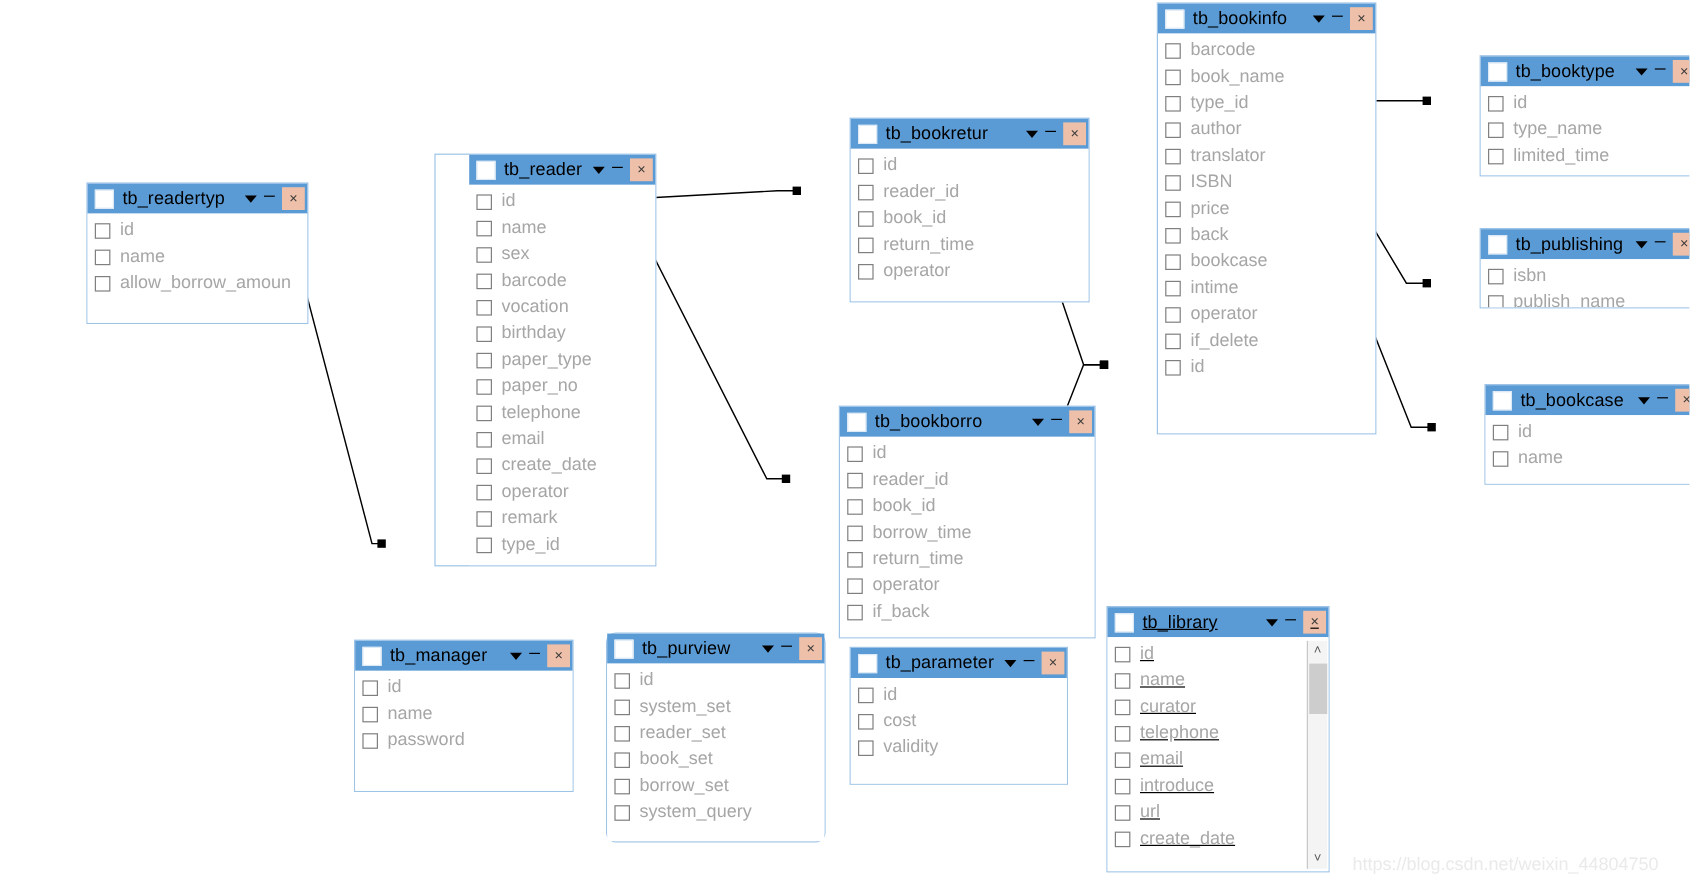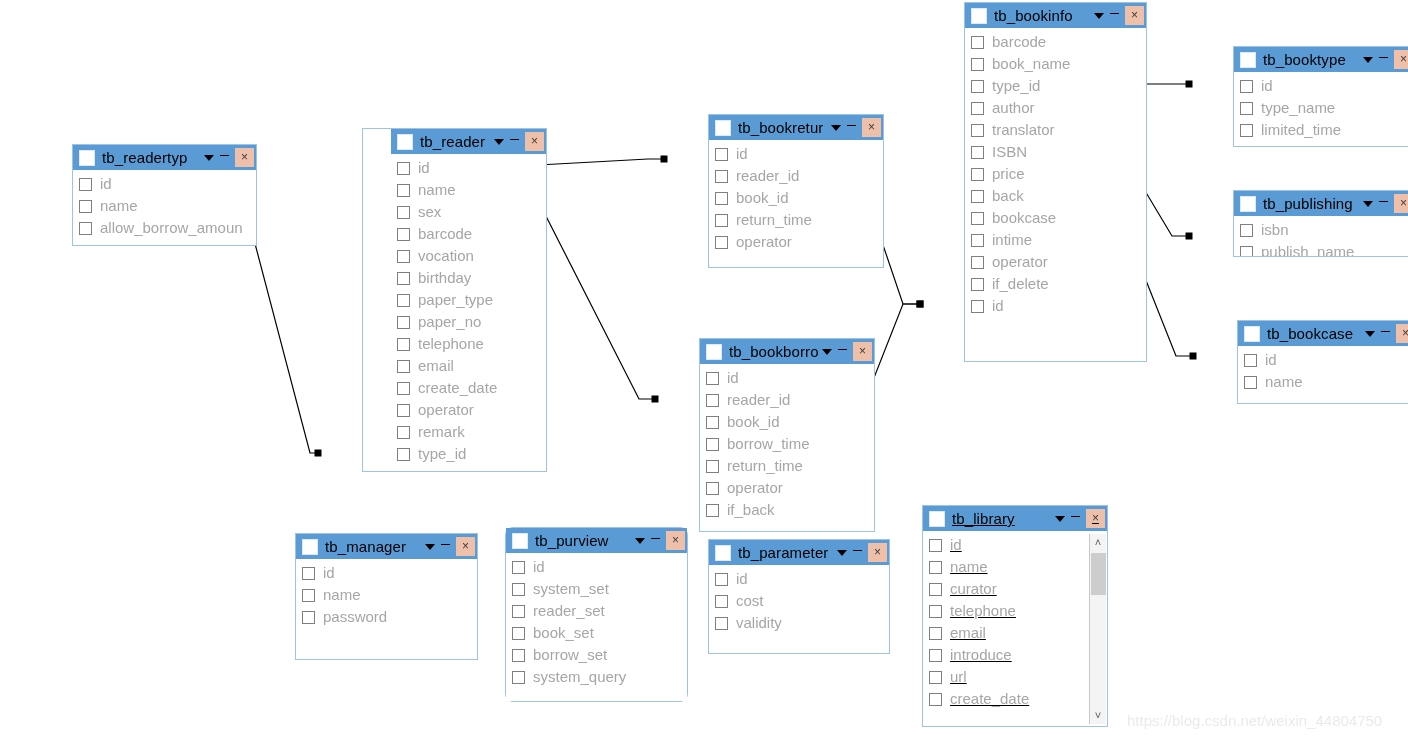--- a/index.html
+++ b/index.html
@@ -224,21 +224,21 @@
         <rect x="1185.5" y="232.5" width="7" height="7" fill="#000000"></rect>
       </g>
       <g>
         <polyline points="1103,215 1120,215 1176,356 1193,356" fill="none" stroke="#000000" stroke-width="1.2"></polyline>
         <rect x="1099.5" y="211.5" width="7" height="7" fill="#000000"></rect>
         <rect x="1189.5" y="352.5" width="7" height="7" fill="#000000"></rect>
       </g>
     </svg>
 
   <div id="tables-root">
-      <div class="table-window" style="left: 28px; top: 144px; width: 185px; height: 102px;">
+      <div class="table-window" style="left: 28px; top: 152px; width: 185px; height: 118px;">
         <div class="tw-titlebar">
           <span class="tw-title-check"></span>
           <span class="tw-title-text">tb_readertyp</span>
           <span class="tw-ctrls">
             <span class="tw-caret"></span>
             <span class="tw-min"></span>
             <span class="tw-close">×</span>
           </span>
         </div>
         <div class="tw-body">
@@ -318,21 +318,21 @@
           <div class="tw-field">
             <span class="tw-field-check"></span>
             <span class="tw-field-label">remark</span>
           </div>
           <div class="tw-field">
             <span class="tw-field-check"></span>
             <span class="tw-field-label">type_id</span>
           </div>
         </div>
       </div>
-      <div class="table-window" style="left: 664px; top: 114px; width: 176px; height: 154px;">
+      <div class="table-window" style="left: 664px; top: 98px; width: 200px; height: 154px;">
         <div class="tw-titlebar">
           <span class="tw-title-check"></span>
           <span class="tw-title-text">tb_bookretur</span>
           <span class="tw-ctrls">
             <span class="tw-caret"></span>
             <span class="tw-min"></span>
             <span class="tw-close">×</span>
           </span>
         </div>
         <div class="tw-body">
@@ -351,21 +351,21 @@
           <div class="tw-field">
             <span class="tw-field-check"></span>
             <span class="tw-field-label">return_time</span>
           </div>
           <div class="tw-field">
             <span class="tw-field-check"></span>
             <span class="tw-field-label">operator</span>
           </div>
         </div>
       </div>
-      <div class="table-window" style="left: 655px; top: 338px; width: 176px; height: 194px;">
+      <div class="table-window" style="left: 655px; top: 338px; width: 214px; height: 194px;">
         <div class="tw-titlebar">
           <span class="tw-title-check"></span>
           <span class="tw-title-text">tb_bookborro</span>
           <span class="tw-ctrls">
             <span class="tw-caret"></span>
             <span class="tw-min"></span>
             <span class="tw-close">×</span>
           </span>
         </div>
         <div class="tw-body">

